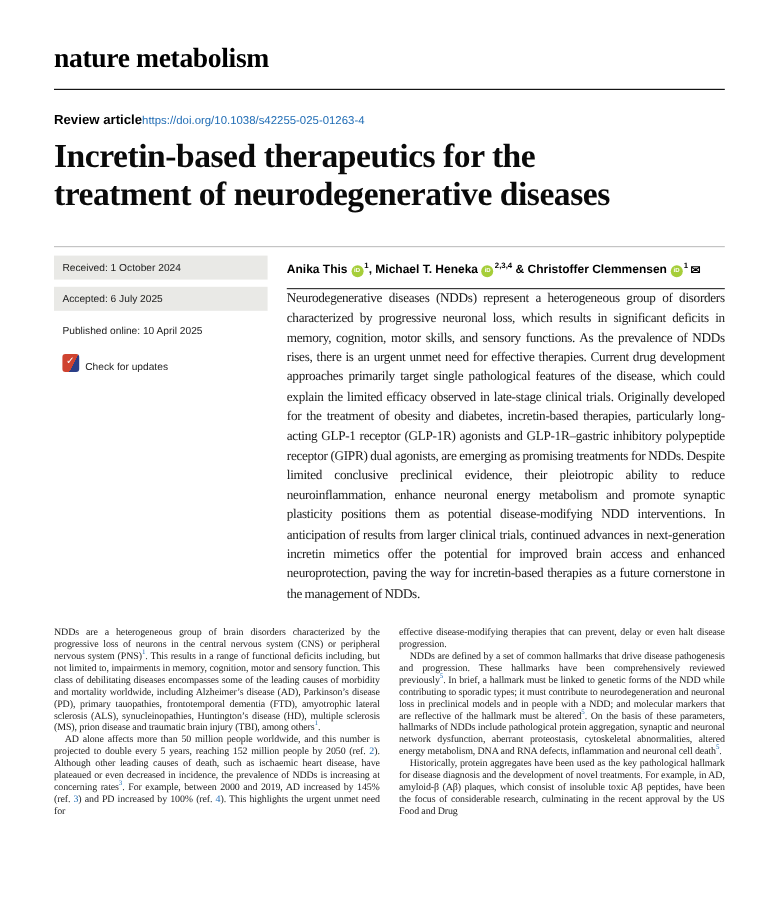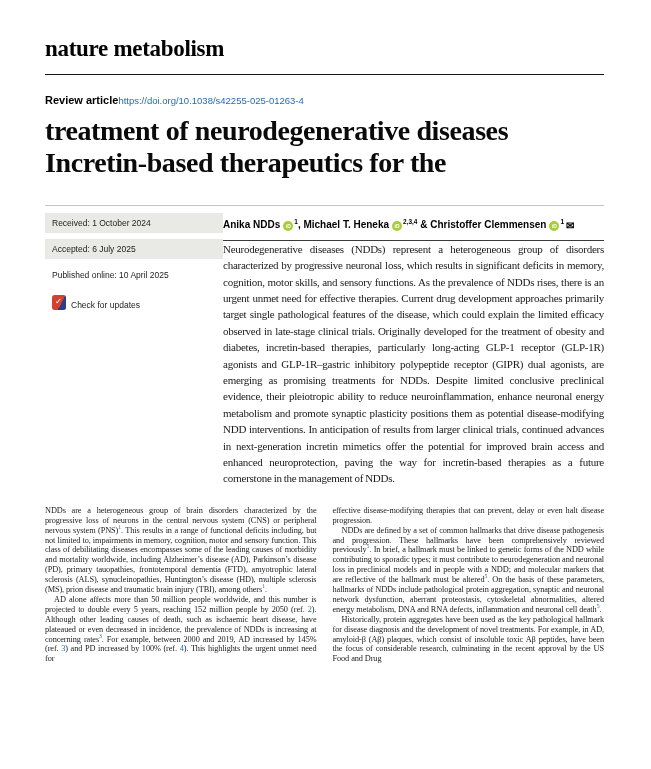--- a/index.html
+++ b/index.html
@@ -21,21 +21,21 @@
   .meta-row{display:flex;justify-content:flex-start;align-items:baseline;margin-top:19px;
     font-family:"Liberation Sans",sans-serif}
   .article-type{font-size:11px;font-weight:700;color:#000}
   .doi-link{font-size:9.5px;color:var(--link);text-decoration:none;cursor:pointer}
 
   .title{margin-top:9px;font-size:28px;line-height:1.15;font-weight:700;letter-spacing:-0.4px;color:#0a0a0a}
   .title-line{display:block}
 
   .rule-light{border-top:1px solid #c4c4c4;margin-top:26px}
 
-  .meta-grid{display:grid;grid-template-columns:178px 1fr;margin-top:7px}
+  .meta-grid{display:grid;grid-template-columns:178px 1fr;column-gap:16px;margin-top:7px}
 
   .date-row{font-family:"Liberation Sans",sans-serif;font-size:8.5px;color:#1c1c1c;
     padding:5px 7px;margin-bottom:6px}
   .date-row.shaded{background:var(--bar)}
   .check-updates{display:flex;align-items:flex-end;gap:5px;margin-top:10px;padding-left:7px;
     font-family:"Liberation Sans",sans-serif;font-size:8.5px;color:#1c1c1c;cursor:pointer}
   .crossmark-icon{width:14px;height:15px;border-radius:2.5px;flex:0 0 auto;position:relative;
     background:linear-gradient(118deg,#cf4330 62%,#2b3f87 62%)}
   .crossmark-icon::after{content:"\2713";position:absolute;left:3px;top:1px;color:#fff;
     font-size:8.5px;font-weight:700;font-family:"DejaVu Sans",sans-serif}
@@ -69,39 +69,39 @@
     <div class="journal-name">nature metabolism</div>
   </header>
   <div class="rule-dark"></div>
 
   <div class="meta-row">
     <span class="article-type">Review article</span>
     <a class="doi-link">https://doi.org/10.1038/s42255-025-01263-4</a>
   </div>
 
   <h1 class="title">
+    <span class="title-line">Incretin-based therapeutics for the</span>
     <span class="title-line">treatment of neurodegenerative diseases</span>
-    <span class="title-line">Incretin-based therapeutics for the</span>
   </h1>
 
   <div class="rule-light"></div>
 
   <div class="meta-grid">
     <aside class="dates-col">
       <div class="date-row shaded">Received: 1 October 2024</div>
       <div class="date-row shaded">Accepted: 6 July 2025</div>
       <div class="date-row">Published online: 10 April 2025</div>
       <div class="check-updates">
         <span class="crossmark-icon"></span>
         <span>Check for updates</span>
       </div>
     </aside>
 
     <section class="abstract-col">
-      <div class="authors"><span class="author-name">Anika NDDs</span><span class="orcid">iD</span><sup class="affil">1</sup>, <span class="author-name">Michael T. Heneka</span><span class="orcid">iD</span><sup class="affil">2,3,4</sup> &amp; <span class="author-name">Christoffer Clemmensen</span><span class="orcid">iD</span><sup class="affil">1</sup><span class="env">✉</span></div>
+      <div class="authors"><span class="author-name">Anika This</span><span class="orcid">iD</span><sup class="affil">1</sup>, <span class="author-name">Michael T. Heneka</span><span class="orcid">iD</span><sup class="affil">2,3,4</sup> &amp; <span class="author-name">Christoffer Clemmensen</span><span class="orcid">iD</span><sup class="affil">1</sup><span class="env">✉</span></div>
       <div class="authors-rule"></div>
       <p class="abstract">Neurodegenerative diseases (NDDs) represent a heterogeneous group of disorders characterized by progressive neuronal loss, which results in significant deficits in memory, cognition, motor skills, and sensory functions. As the prevalence of NDDs rises, there is an urgent unmet need for effective therapies. Current drug development approaches primarily target single pathological features of the disease, which could explain the limited efficacy observed in late-stage clinical trials. Originally developed for the treatment of obesity and diabetes, incretin-based therapies, particularly long-acting GLP-1 receptor (GLP-1R) agonists and GLP-1R–gastric inhibitory polypeptide receptor (GIPR) dual agonists, are emerging as promising treatments for NDDs. Despite limited conclusive preclinical evidence, their pleiotropic ability to reduce neuroinflammation, enhance neuronal energy metabolism and promote synaptic plasticity positions them as potential disease-modifying NDD interventions. In anticipation of results from larger clinical trials, continued advances in next-generation incretin mimetics offer the potential for improved brain access and enhanced neuroprotection, paving the way for incretin-based therapies as a future cornerstone in the management of NDDs.</p>
     </section>
   </div>
 
   <main class="body-columns">
     <div class="col">
         <p class="bpara">NDDs are a heterogeneous group of brain disorders characterized by the progressive loss of neurons in the central nervous system (CNS) or peripheral nervous system (PNS)<sup class="ref">1</sup>. This results in a range of functional deficits including, but not limited to, impairments in memory, cognition, motor and sensory function. This class of debilitating diseases encompasses some of the leading causes of morbidity and mortality worldwide, including Alzheimer’s disease (AD), Parkinson’s disease (PD), primary tauopathies, frontotemporal dementia (FTD), amyotrophic lateral sclerosis (ALS), synucleinopathies, Huntington’s disease (HD), multiple sclerosis (MS), prion disease and traumatic brain injury (TBI), among others<sup class="ref">1</sup>.</p>
         <p class="bpara indent">AD alone affects more than 50 million people worldwide, and this number is projected to double every 5 years, reaching 152 million people by 2050 (ref. <span class="ref">2</span>). Although other leading causes of death, such as ischaemic heart disease, have plateaued or even decreased in incidence, the prevalence of NDDs is increasing at concerning rates<sup class="ref">3</sup>. For example, between 2000 and 2019, AD increased by 145% (ref. <span class="ref">3</span>) and PD increased by 100% (ref. <span class="ref">4</span>). This highlights the urgent unmet need for</p>
       </div>

